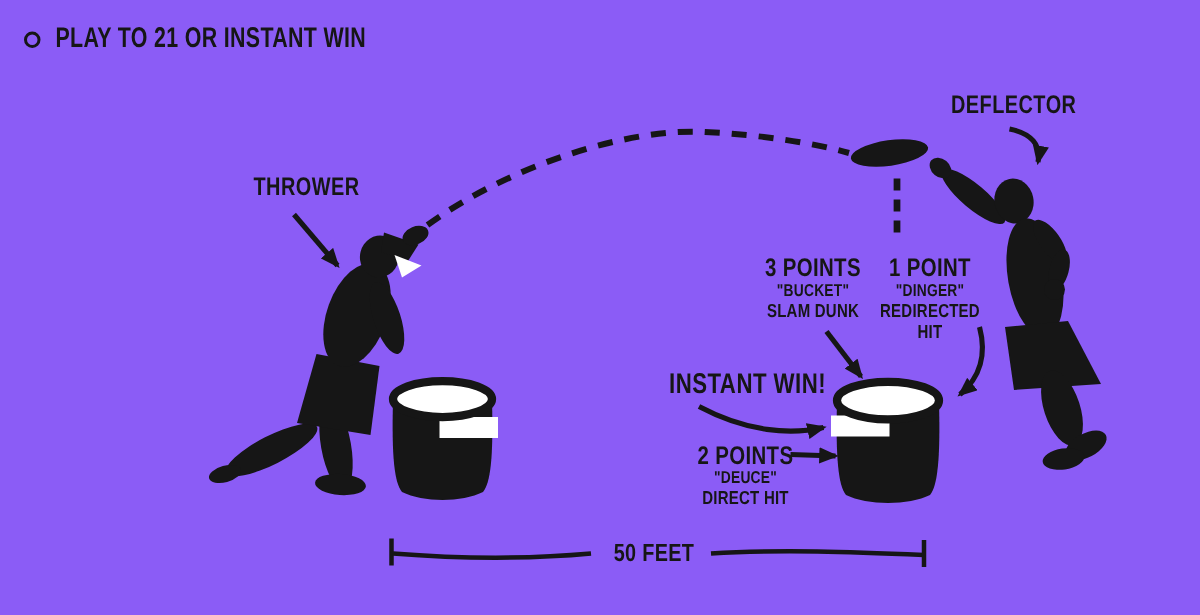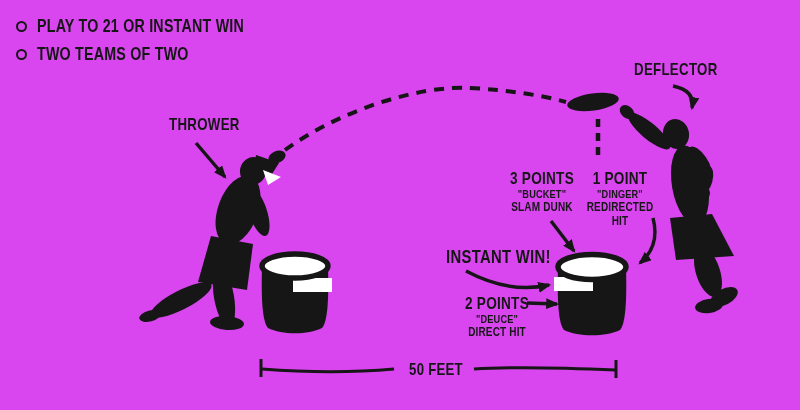--- a/index.html
+++ b/index.html
@@ -1,17 +1,17 @@
 <!DOCTYPE html>
 <html><head>
 <meta charset="utf-8">
 <style>
   html,body{margin:0;padding:0;background:#fff;}
   .canvas{
-    position:relative;width:800px;height:410px;background:#d946ef;overflow:hidden;
+    position:relative;width:800px;height:410px;background:#8b5cf6;overflow:hidden;
     font-family:"Liberation Sans",sans-serif;color:#161616;
   }
   .art{position:absolute;left:0;top:0;}
   .txt{position:absolute;white-space:nowrap;font-weight:700;color:#161616;}
   .condense-l{transform:scaleX(0.78);transform-origin:left top;}
   .condense-c{transform:scaleX(0.80);transform-origin:center top;}
 
   
   .rules{position:absolute;left:16px;top:12px;list-style:none;margin:0;padding:0;}
   .rules li{display:flex;align-items:center;height:28px;}
@@ -104,24 +104,20 @@
       <path d="M 474 369 C 520 366 570 368 616 370"></path>
       <path d="M 616 360 L 616 378"></path>
     </g>
   </svg>
 
   <ul class="rules">
     <li>
       <span class="bullet-ring"></span>
       <span class="rule-text">PLAY TO 21 OR INSTANT WIN</span>
     </li>
-    <li>
-      <span class="bullet-ring"></span>
-      <span class="rule-text">TWO TEAMS OF TWO</span>
-    </li>
   </ul>
 
   <div class="txt player-label condense-l" style="left:169px;top:115px;">THROWER</div>
   <div class="txt player-label condense-l" style="left:634px;top:60px;">DEFLECTOR</div>
 
   <div class="score-block" style="left:497px;top:169px;">
     <div class="score-points">3 POINTS</div>
     <div class="score-nick">"BUCKET"</div>
     <div class="score-desc">SLAM DUNK</div>
   </div>

